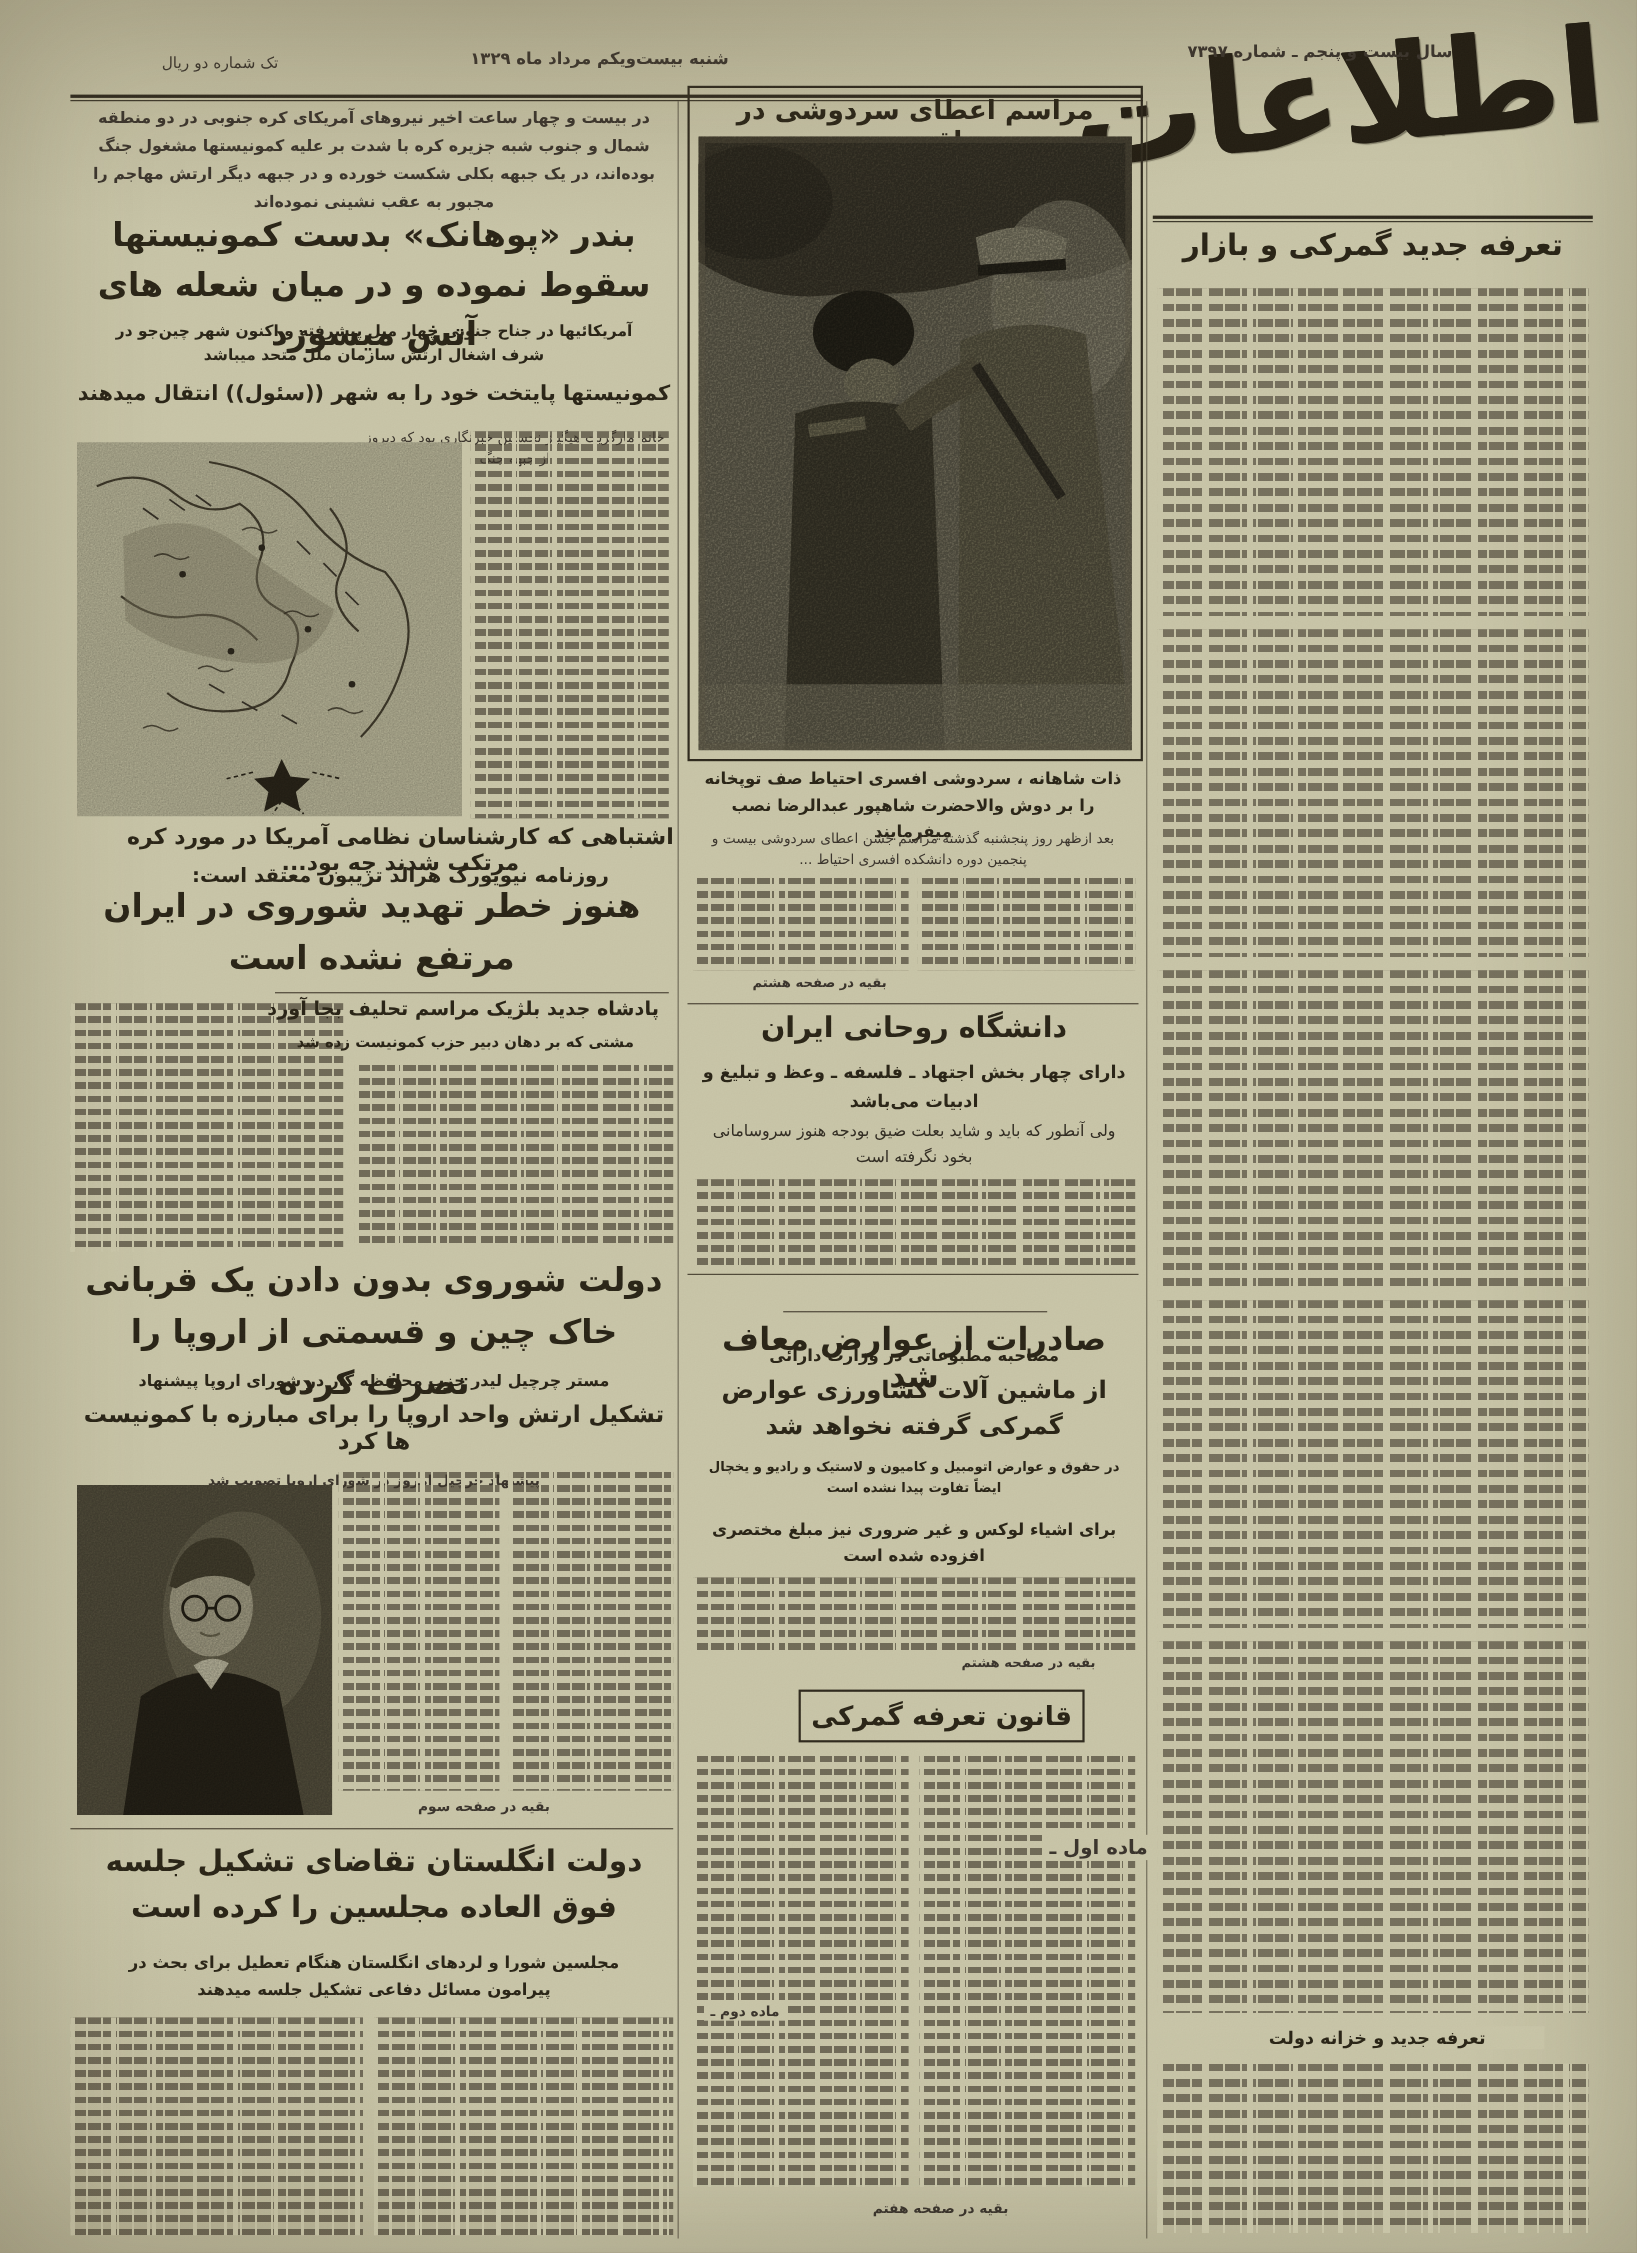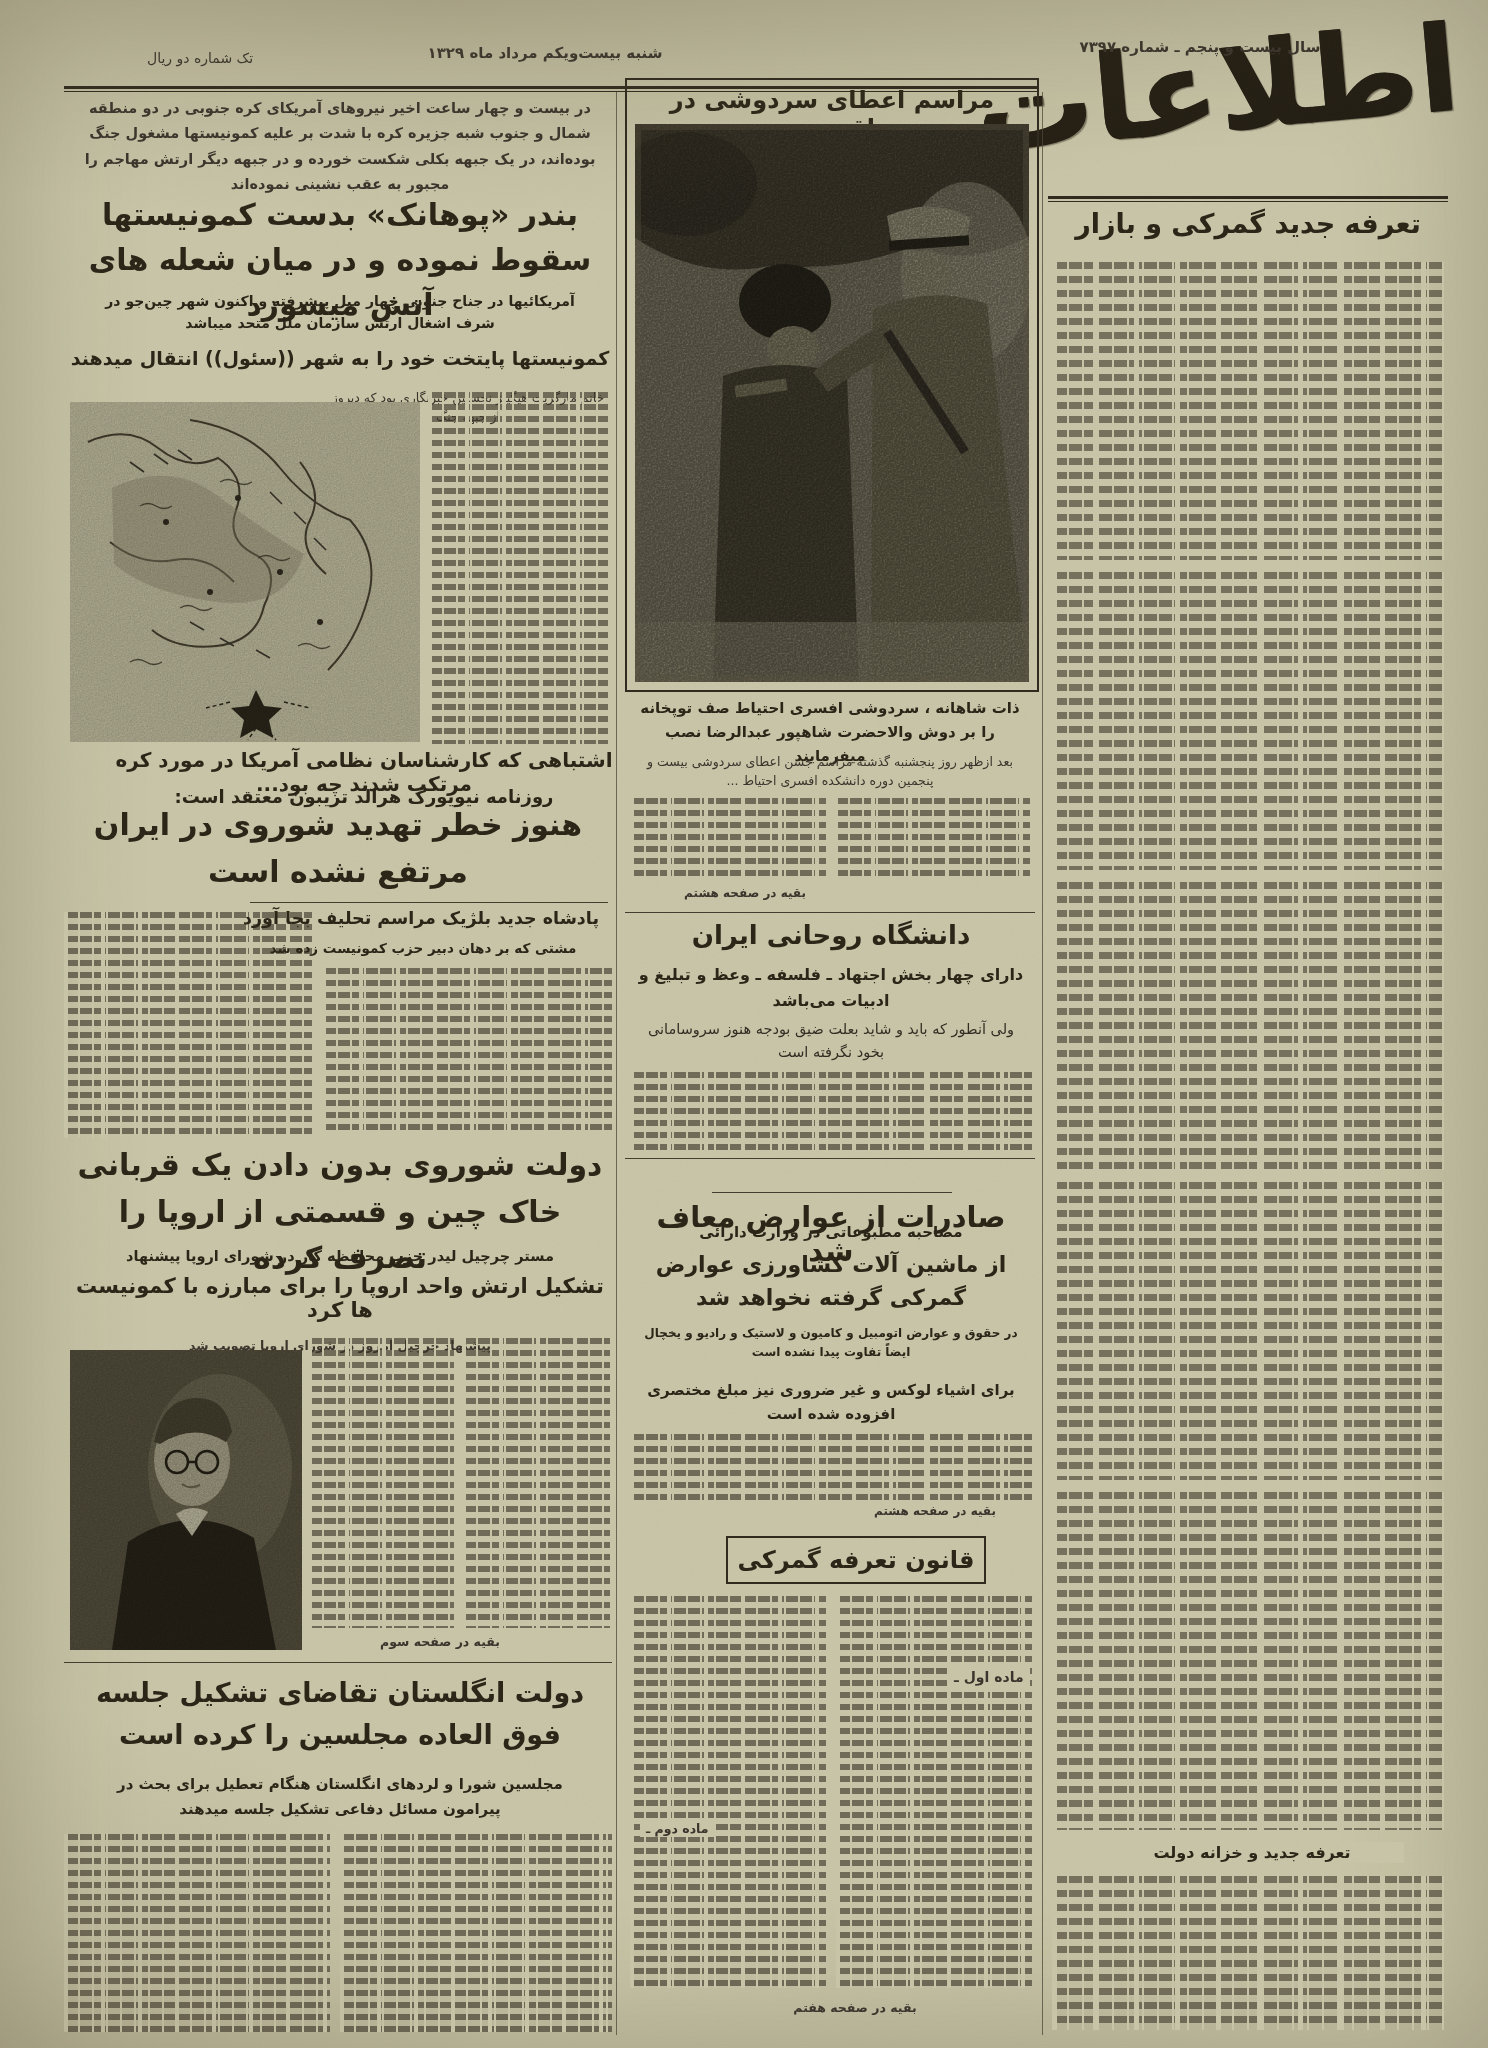--- a/index.html
+++ b/index.html
@@ -201,21 +201,21 @@
 <div class="abs hl" style="left:630px;top:1200px;width:402px;font-size:29px;">صادرات از عوارض معاف شد</div>
 <div class="abs hl" style="left:630px;top:1248px;width:402px;font-size:22px;line-height:1.5;">از ماشین آلات کشاورزی عوارض گمرکی گرفته نخواهد شد</div>
 <div class="abs hl" style="left:634px;top:1324px;width:394px;font-size:12px;line-height:1.6;">در حقوق و عوارض اتومبیل و کامیون و لاستیک و رادیو و یخچال ایضاً تفاوت پیدا نشده است</div>
 <div class="abs hl" style="left:634px;top:1378px;width:394px;font-size:15px;line-height:1.6;">برای اشیاء لوکس و غیر ضروری نیز مبلغ مختصری افزوده شده است</div>
 <div class="abs sim" style="left:630px;top:1434px;width:402px;height:66px;"></div>
 <div class="abs sm ctr" style="left:850px;top:1504px;width:170px;font-size:12px;font-weight:bold;">بقیه در صفحه هشتم</div>
 
 <div class="abs box hl" style="left:726px;top:1536px;width:256px;height:44px;font-size:24px;line-height:44px;">قانون تعرفه گمرکی</div>
 <div class="abs sim" style="left:836px;top:1596px;width:196px;height:392px;"></div>
 <div class="abs sim" style="left:630px;top:1596px;width:196px;height:392px;"></div>
-<div class="abs sm punch" style="left:948px;top:1668px;font-size:14px;font-weight:bold;">ماده اول ـ</div>
+<div class="abs sm punch" style="left:948px;top:1668px;font-size:18px;font-weight:bold;">ماده اول ـ</div>
 <div class="abs sm punch" style="left:640px;top:1788px;font-size:12.5px;font-weight:bold;margin-top:32px;">ماده دوم ـ</div>
 <div class="abs sm ctr" style="left:770px;top:2000px;width:170px;font-size:12.5px;font-weight:bold;">بقیه در صفحه هفتم</div>
 
 <div class="abs rd" style="left:1048px;top:196px;width:400px;"></div>
 <div class="abs hl" style="left:1060px;top:208px;width:376px;font-size:27px;">تعرفه جدید گمرکی و بازار</div>
 <div class="abs sim2" style="left:1052px;top:262px;width:392px;height:298px;"></div>
 <div class="abs sim2" style="left:1052px;top:572px;width:392px;height:298px;"></div>
 <div class="abs sim2" style="left:1052px;top:882px;width:392px;height:288px;"></div>
 <div class="abs sim2" style="left:1052px;top:1182px;width:392px;height:298px;"></div>
 <div class="abs sim2" style="left:1052px;top:1492px;width:392px;height:338px;"></div>

